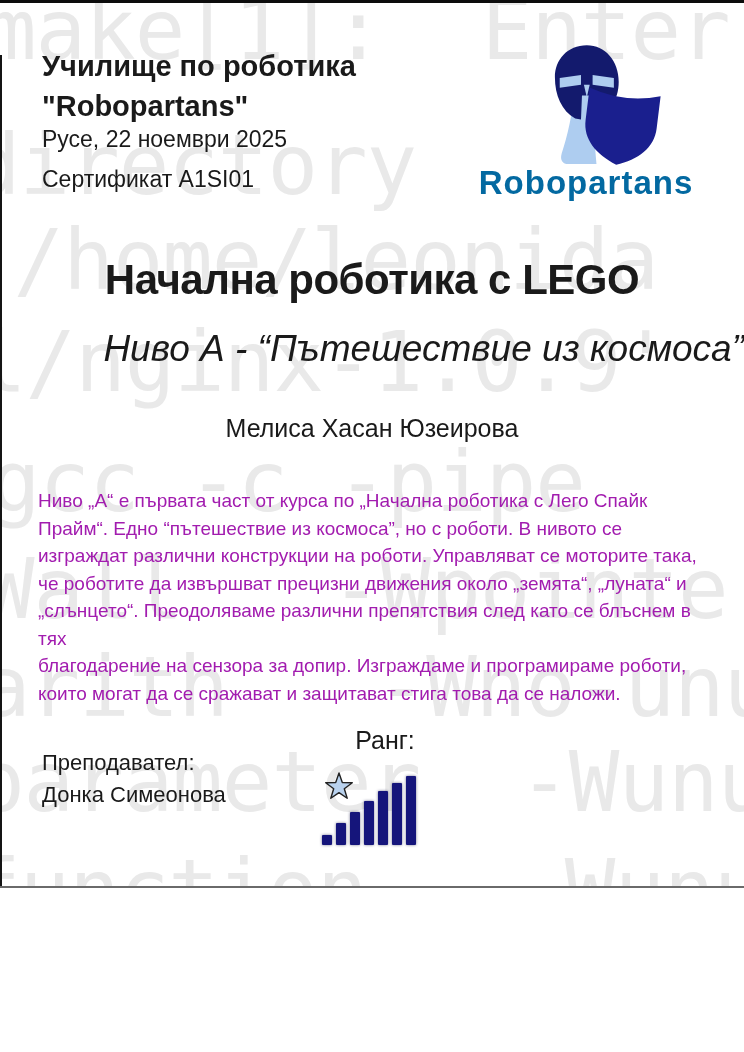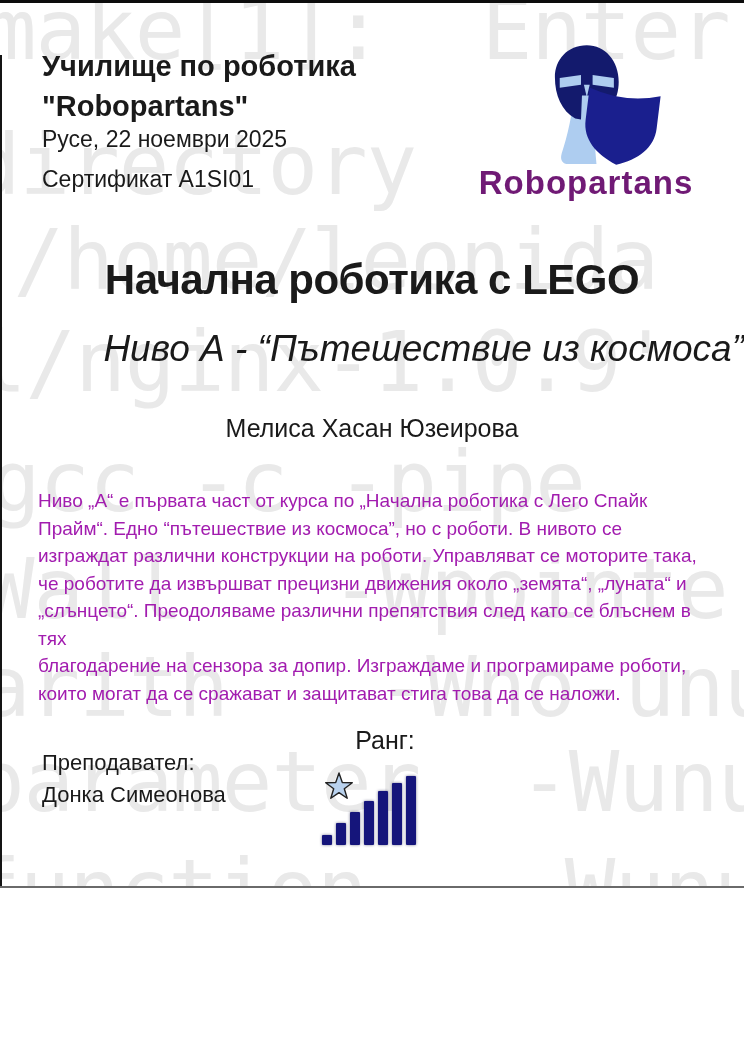--- a/index.html
+++ b/index.html
@@ -79,21 +79,21 @@
       <path d="M24,48 C21,70 16,95 10,112 C8,119 11,123 17,123 L46,123 C44,100 42,70 41,48 Z" fill="#aecdf0"></path>
 
       <path d="M36,0 C16,0 3,15 3,33 C3,52 10,68 24,76 L30,77 L31,52 L41,52 L43,77 C58,72 69,58 69,38 C69,16 55,0 36,0 Z" fill="#131a6d"></path>
 
       <polygon points="8,34 30,31 30,41 8,44" fill="#aecdf0"></polygon>
       <polygon points="42,31 64,34 64,44 42,41" fill="#aecdf0"></polygon>
       <polygon points="33,41 39,41 36,54" fill="#aecdf0"></polygon>
 
       <path d="M34,48 Q71,60 108,48 L108,82 C108,102 93,116 71,124 C49,116 34,102 34,82 Z" fill="#1a1f8e" transform="rotate(7 71 86)"></path>
     </svg>
-    <div class="brand" style="color:#701a75">Robopartans</div>
+    <div class="brand" style="color:#0369a1">Robopartans</div>
   </div>
 
   <div class="title">Начална роботика с LEGO</div>
   <div class="subtitle">Ниво А - “Пътешествие из космоса”</div>
   <div class="student">Мелиса Хасан Юзеирова</div>
   <div class="desc">Ниво „А“ е първата част от курса по „Начална роботика с Лего Спайк
 Прайм“. Едно “пътешествие из космоса”, но с роботи. В нивото се
 изграждат различни конструкции на роботи. Управляват се моторите така,
 че роботите да извършват прецизни движения около „земята“, „луната“ и
 „слънцето“. Преодоляваме различни препятствия след като се блъснем в тях

